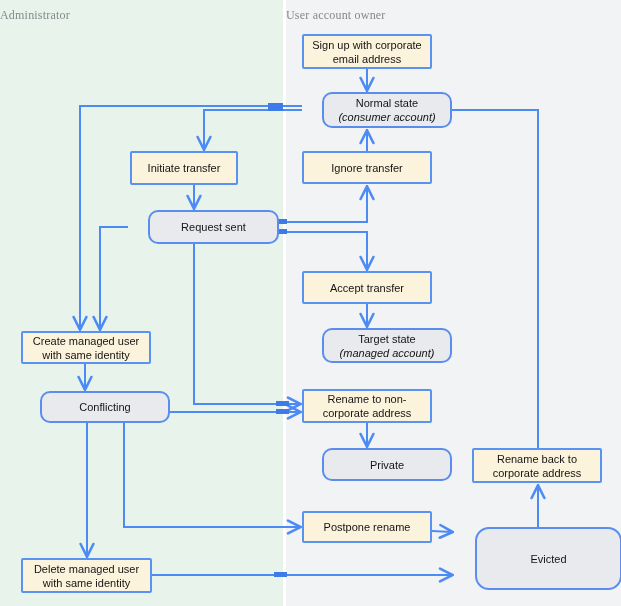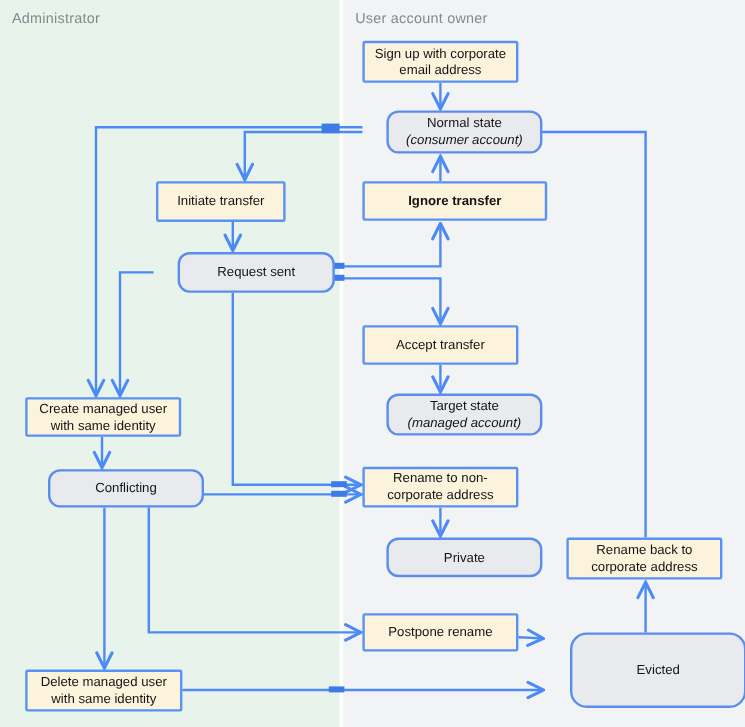--- a/index.html
+++ b/index.html
@@ -2,22 +2,23 @@
 <html><head>
 <meta charset="utf-8">
 <style>
   html,body{margin:0;padding:0;background:#fff;}
   #canvas{
     position:relative;width:621px;height:606px;overflow:hidden;
     font-family:"Liberation Sans",sans-serif;background:#fff;
   }
   .lane{position:absolute;top:0;height:606px;}
   .lane-label{
-    padding:8px 0 0 10px;font-size:12px;letter-spacing:.2px;color:#84898E;
+    padding:8px 0 0 0;font-size:12px;letter-spacing:.2px;color:#84898E;
     white-space:nowrap;
+    font-family:Liberation Serif, serif;
   }
   .node{
     position:absolute;display:flex;flex-direction:column;justify-content:center;
     align-items:center;text-align:center;box-sizing:border-box;
     font-size:11px;line-height:14px;color:#141414;padding:1px 2px;
   }
   .node.process{background:#FCF3DC;border:2px solid #5893F4;border-radius:2px;}
   .node.state{background:#E9EAED;border:2px solid #5B8DEE;border-radius:10px;margin-left:20px;}
   .node .ln{display:block;white-space:nowrap;}
   .node .ln.it{font-style:italic;}
@@ -69,21 +70,21 @@
       <span class="ln">Sign up with corporate</span>
       <span class="ln">email address</span>
     </div>
     <div class="node state" style="left: 302px; top: 92px; width: 130px; height: 36px;">
       <span class="ln">Normal state</span>
       <span class="ln it">(consumer account)</span>
     </div>
     <div class="node process" style="left: 130px; top: 151px; width: 108px; height: 34px;">
       <span class="ln">Initiate transfer</span>
     </div>
-    <div class="node process" style="left: 302px; top: 151px; width: 154px; height: 33px; font-weight: bold;">
+    <div class="node process" style="left: 302px; top: 151px; width: 130px; height: 33px;">
       <span class="ln">Ignore transfer</span>
     </div>
     <div class="node state" style="left: 128px; top: 210px; width: 131px; height: 34px;">
       <span class="ln">Request sent</span>
     </div>
     <div class="node process" style="left: 302px; top: 271px; width: 130px; height: 33px;">
       <span class="ln">Accept transfer</span>
     </div>
     <div class="node state" style="left: 302px; top: 328px; width: 130px; height: 35px;">
       <span class="ln">Target state</span>

